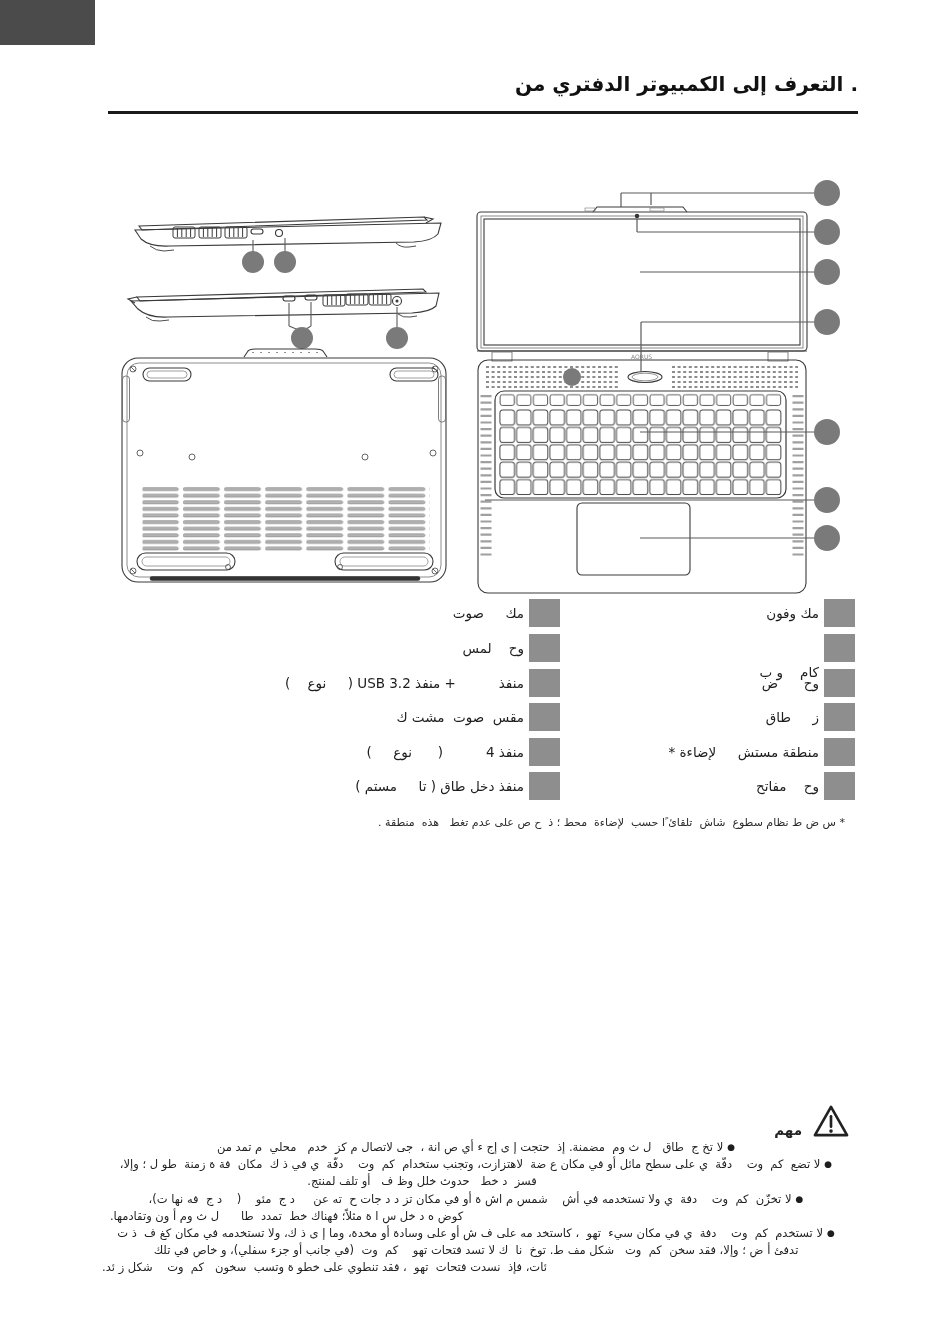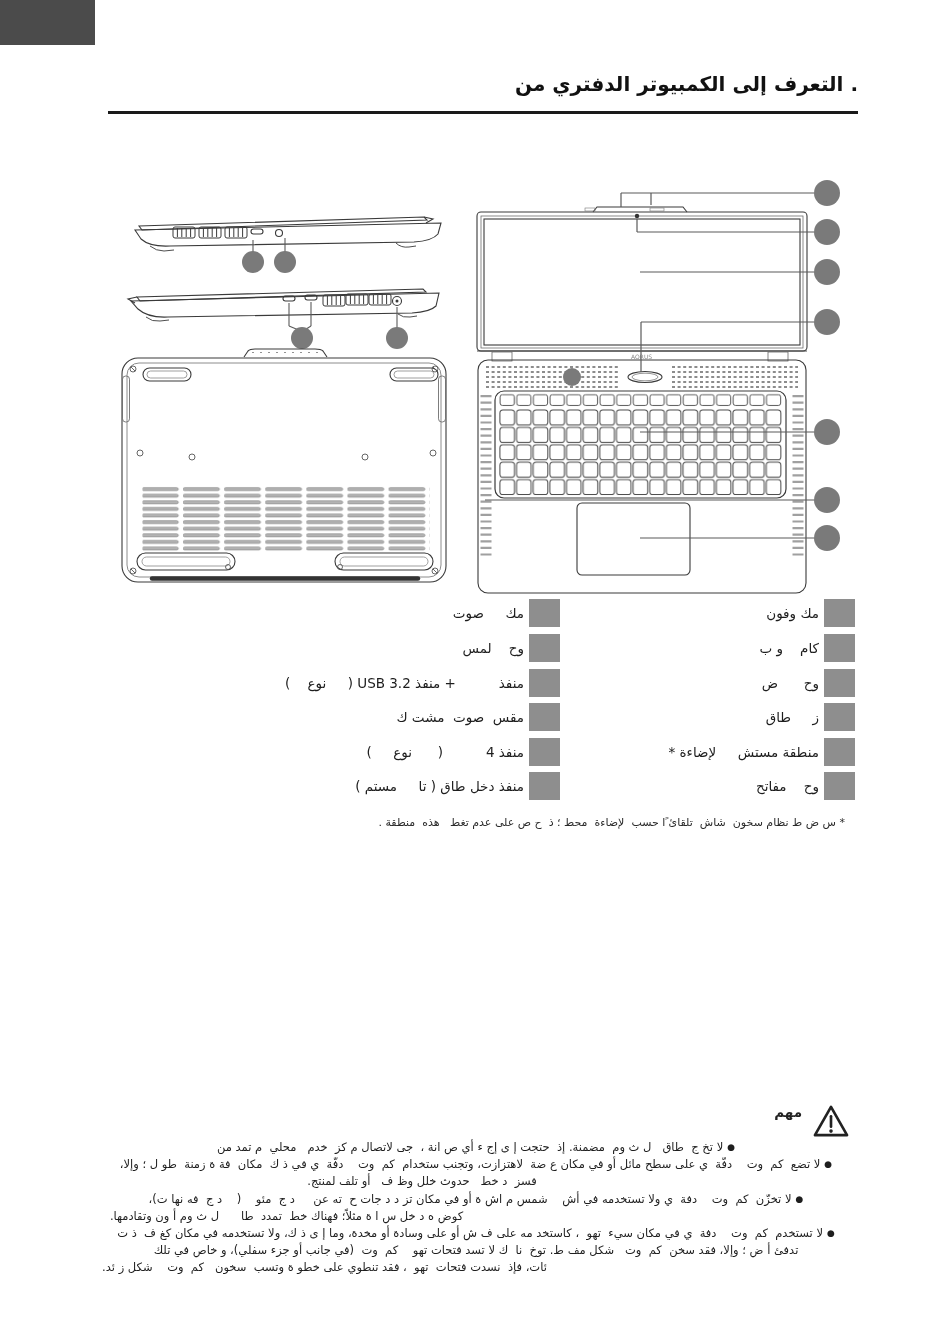--- a/index.html
+++ b/index.html
@@ -9,21 +9,21 @@
   .abs{position:absolute;}
   #header-block{left:0;top:0;width:95px;height:45px;z-index:1;}
   #page-title{top:72px;right:92px;font-size:20px;font-weight:bold;direction:rtl;
               white-space:pre;z-index:2;color:#111;}
   #title-rule{top:111px;left:108px;width:750px;height:2.5px;background:#1a1a1a;z-index:2;}
   .legend-square{width:31px;height:28px;z-index:2;}
   .legend-label{font-size:13.5px;line-height:28px;direction:rtl;text-align:right;
                 white-space:pre;z-index:2;color:#1d1d1d;}
   #footnote{top:816px;right:105px;font-size:11px;direction:rtl;white-space:pre;
             z-index:2;color:#2a2a2a;}
-  #warn-head{top:1104px;right:100px;display:flex;align-items:flex-start;gap:10px;z-index:2;margin-left:43px;}
+  #warn-head{top:1104px;right:100px;display:flex;align-items:flex-end;gap:10px;z-index:2;margin-left:43px;}
   #warn-head .t{font-size:13.5px;font-weight:bold;direction:rtl;}
   #warn-list{top:1139px;left:95px;width:762px;direction:rtl;text-align:center;
              font-size:11.5px;line-height:17.2px;color:#1e1e1e;z-index:2;}
   .wline{white-space:pre-wrap;}
   .wline .blt{font-size:9px;vertical-align:1px;padding-left:4px;}
   .ind1{margin-right:108px;}
   .ind2{margin-right:379px;}
   .ind3{margin-right:303px;}
 </style>
 </head>
@@ -188,21 +188,21 @@
     </g>
   </svg>
 
   <div class="abs" id="header-block" style="background: rgb(75, 75, 75);"></div>
   <div class="abs" id="page-title">. التعرف إلى الكمبيوتر الدفتري من</div>
   <div class="abs" id="title-rule"></div>
 
   <div class="abs legend-square" style="left: 824px; top: 599px; background: rgb(142, 142, 142);"></div>
   <div class="abs legend-label" style="right:131px;top:599px;">مك وفون</div>
   <div class="abs legend-square" style="left: 824px; top: 634px; background: rgb(142, 142, 142);"></div>
-  <div class="abs legend-label" style="right:131px;top:634px;">كام    و ب</div>
+  <div class="abs legend-label" style="right:131px;top:658px;">كام    و ب</div>
   <div class="abs legend-square" style="left: 824px; top: 669px; background: rgb(142, 142, 142);"></div>
   <div class="abs legend-label" style="right:131px;top:669px;">وح      ض</div>
   <div class="abs legend-square" style="left: 824px; top: 703px; background: rgb(142, 142, 142);"></div>
   <div class="abs legend-label" style="right:131px;top:703px;text-align:center;">ز     طاق</div>
   <div class="abs legend-square" style="left: 824px; top: 738px; background: rgb(142, 142, 142);"></div>
   <div class="abs legend-label" style="right:131px;top:738px;margin-left:36px;">منطقة مستش     لإضاءة *</div>
   <div class="abs legend-square" style="left: 824px; top: 772px; background: rgb(142, 142, 142);"></div>
   <div class="abs legend-label" style="right:131px;top:772px;">وح    مفاتح</div>
 
   <div class="abs legend-square" style="left: 529px; top: 599px; background: rgb(142, 142, 142);"></div>
@@ -211,21 +211,21 @@
   <div class="abs legend-label" style="right:426px;top:634px;">وح    لمس</div>
   <div class="abs legend-square" style="left: 529px; top: 669px; background: rgb(142, 142, 142);"></div>
   <div class="abs legend-label" style="right:426px;top:669px;text-align:right;">منفذ          + منفذ USB 3.2 (     نوع    )</div>
   <div class="abs legend-square" style="left: 529px; top: 703px; background: rgb(142, 142, 142);"></div>
   <div class="abs legend-label" style="right:426px;top:703px;margin-left:41px;">مقس  صوت  مشت ك</div>
   <div class="abs legend-square" style="left: 529px; top: 738px; background: rgb(142, 142, 142);"></div>
   <div class="abs legend-label" style="right:426px;top:738px;">منفذ 4          (      نوع     )</div>
   <div class="abs legend-square" style="left: 529px; top: 772px; background: rgb(142, 142, 142);"></div>
   <div class="abs legend-label" style="right:426px;top:772px;">منفذ دخل طاق ( تا     مستم )</div>
 
-  <div class="abs" id="footnote">* س ض ط نظام سخون  شاش  تلقائ ًا حسب  لإضاءة  محط ؛ ذ  ح ص على عدم تغط   هذه  منطقة .</div>
+  <div class="abs" id="footnote">* س ض ط نظام سطوع  شاش  تلقائ ًا حسب  لإضاءة  محط ؛ ذ  ح ص على عدم تغط   هذه  منطقة .</div>
 
   <div class="abs" id="warn-head">
     <span class="t">مهم</span>
     <svg width="38" height="34" viewBox="0 0 40 36">
       <path d="M20,3 L37,33 L3,33 Z" fill="none" stroke="#222" stroke-width="2.8" stroke-linejoin="round"></path>
       <line x1="20" y1="13" x2="20" y2="24" stroke="#222" stroke-width="2.8" stroke-linecap="round"></line>
       <circle cx="20" cy="28.7" r="1.9" fill="#222"></circle>
     </svg>
   </div>
 

